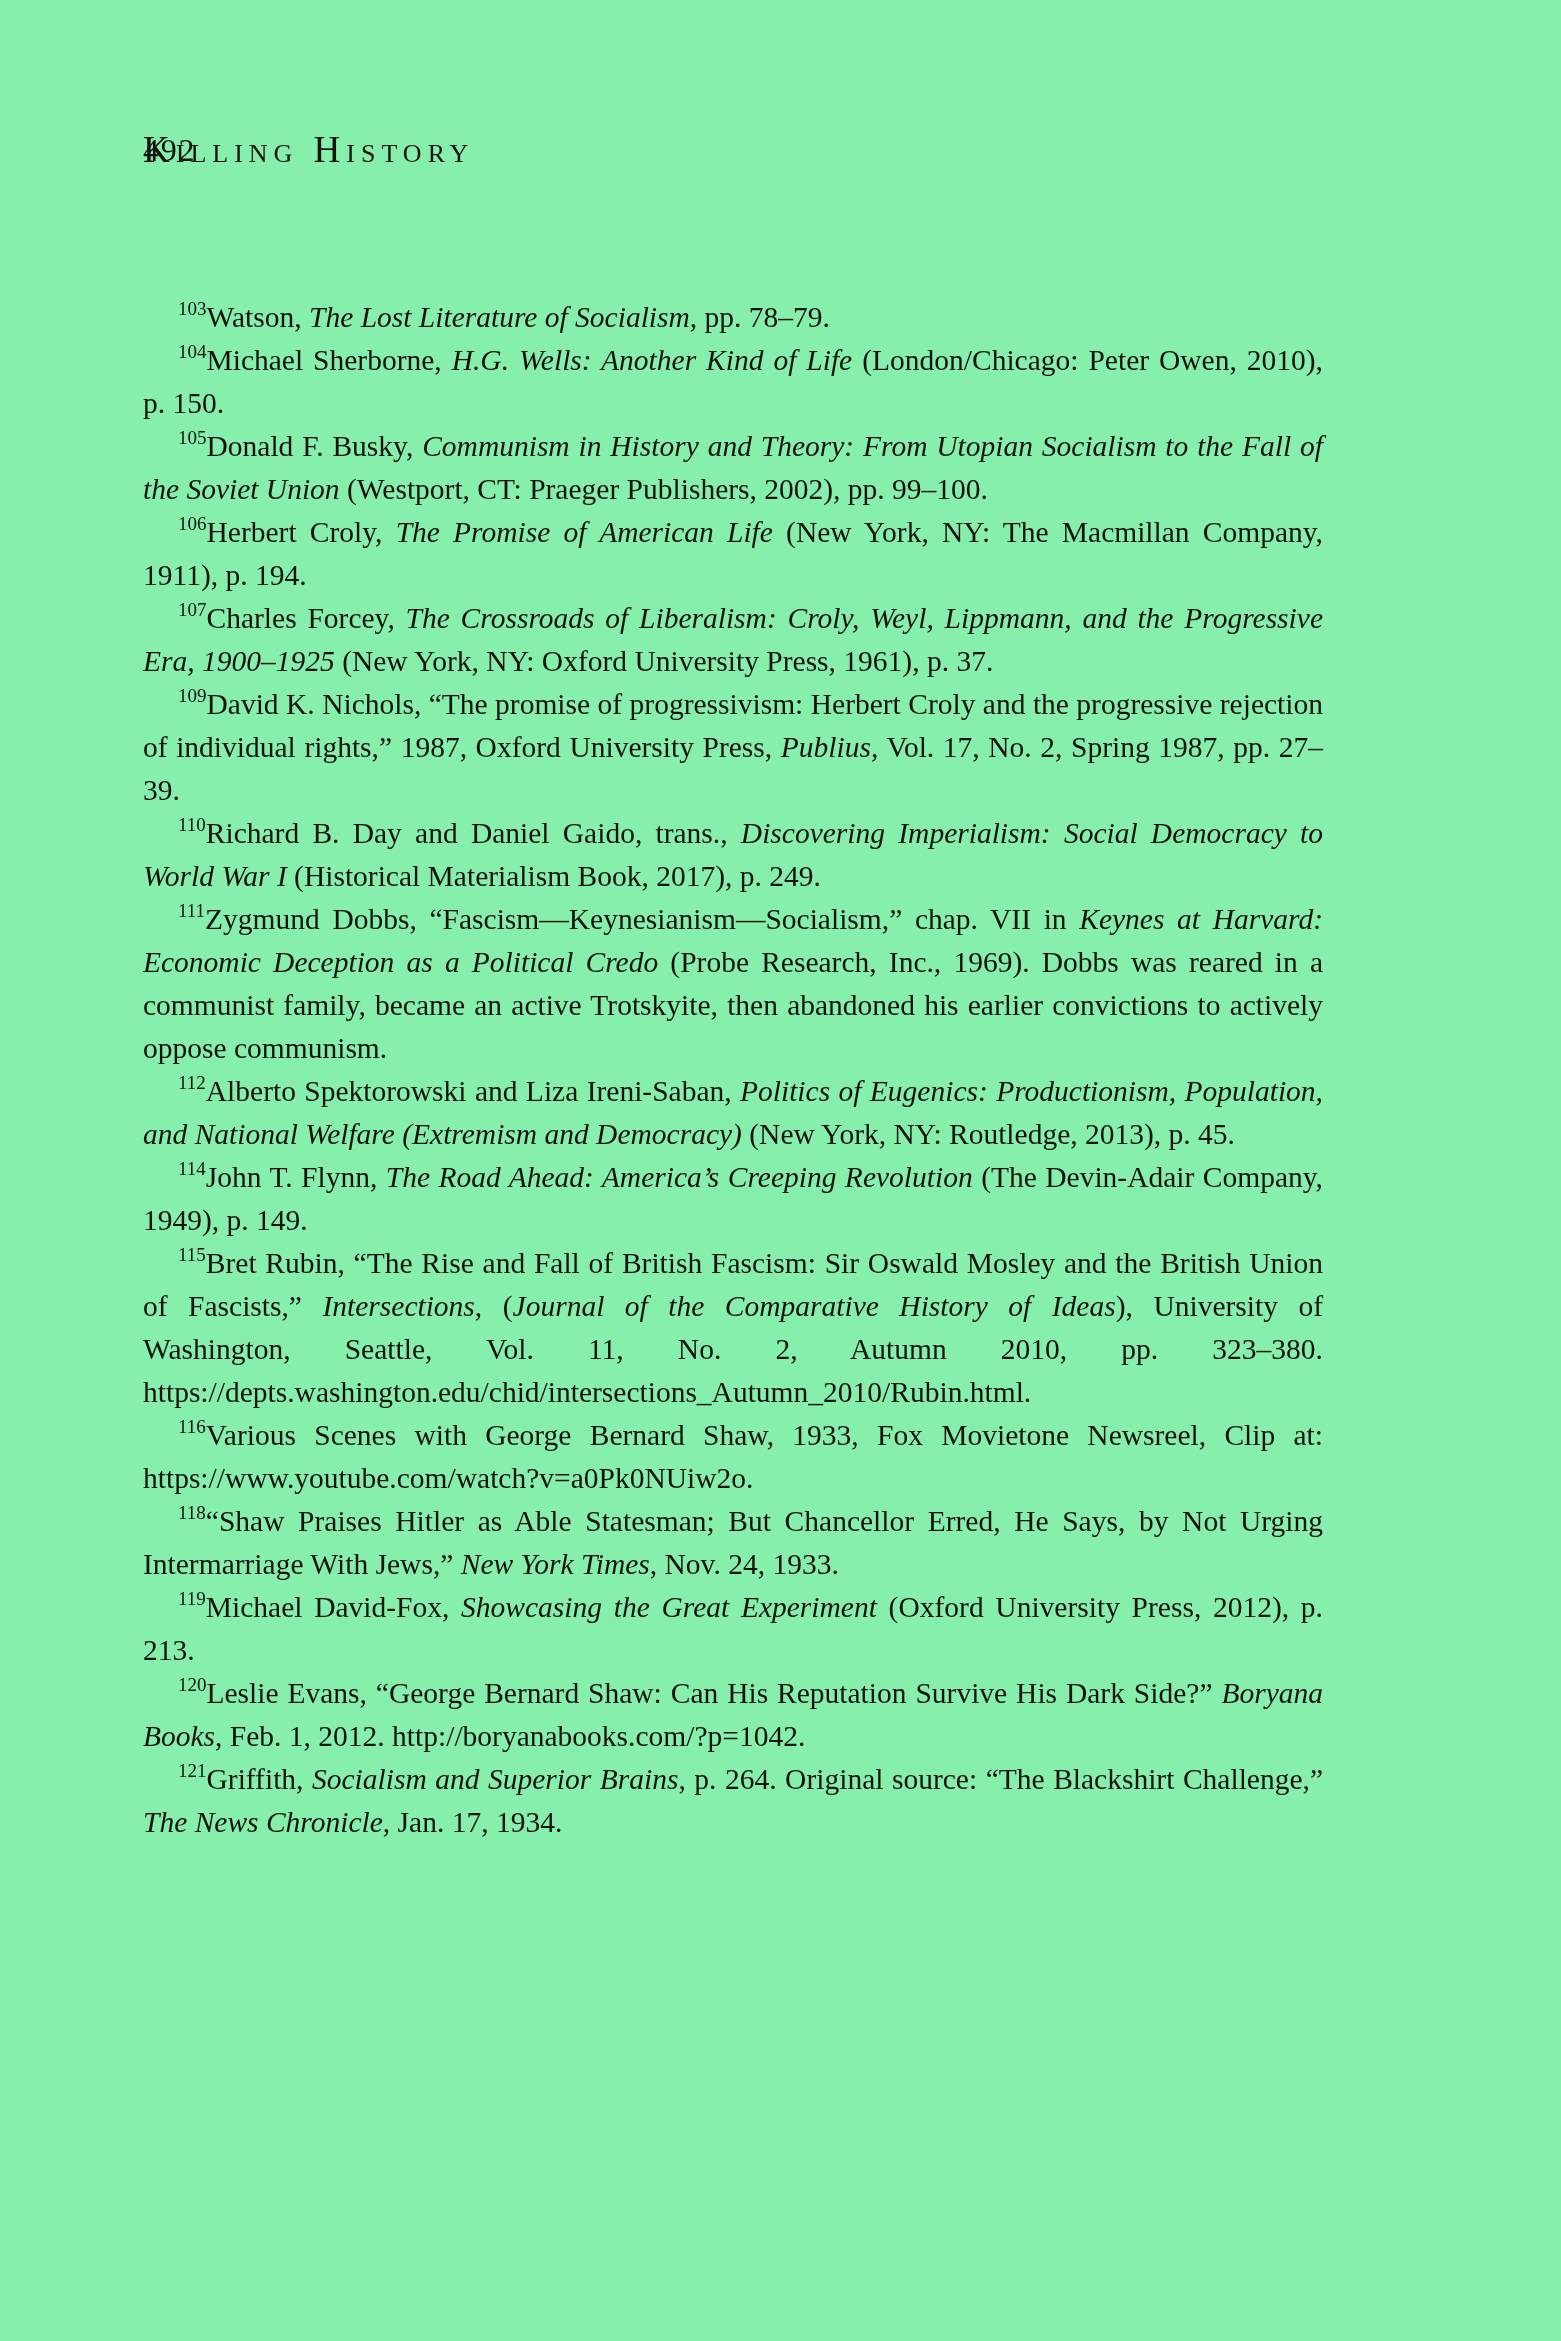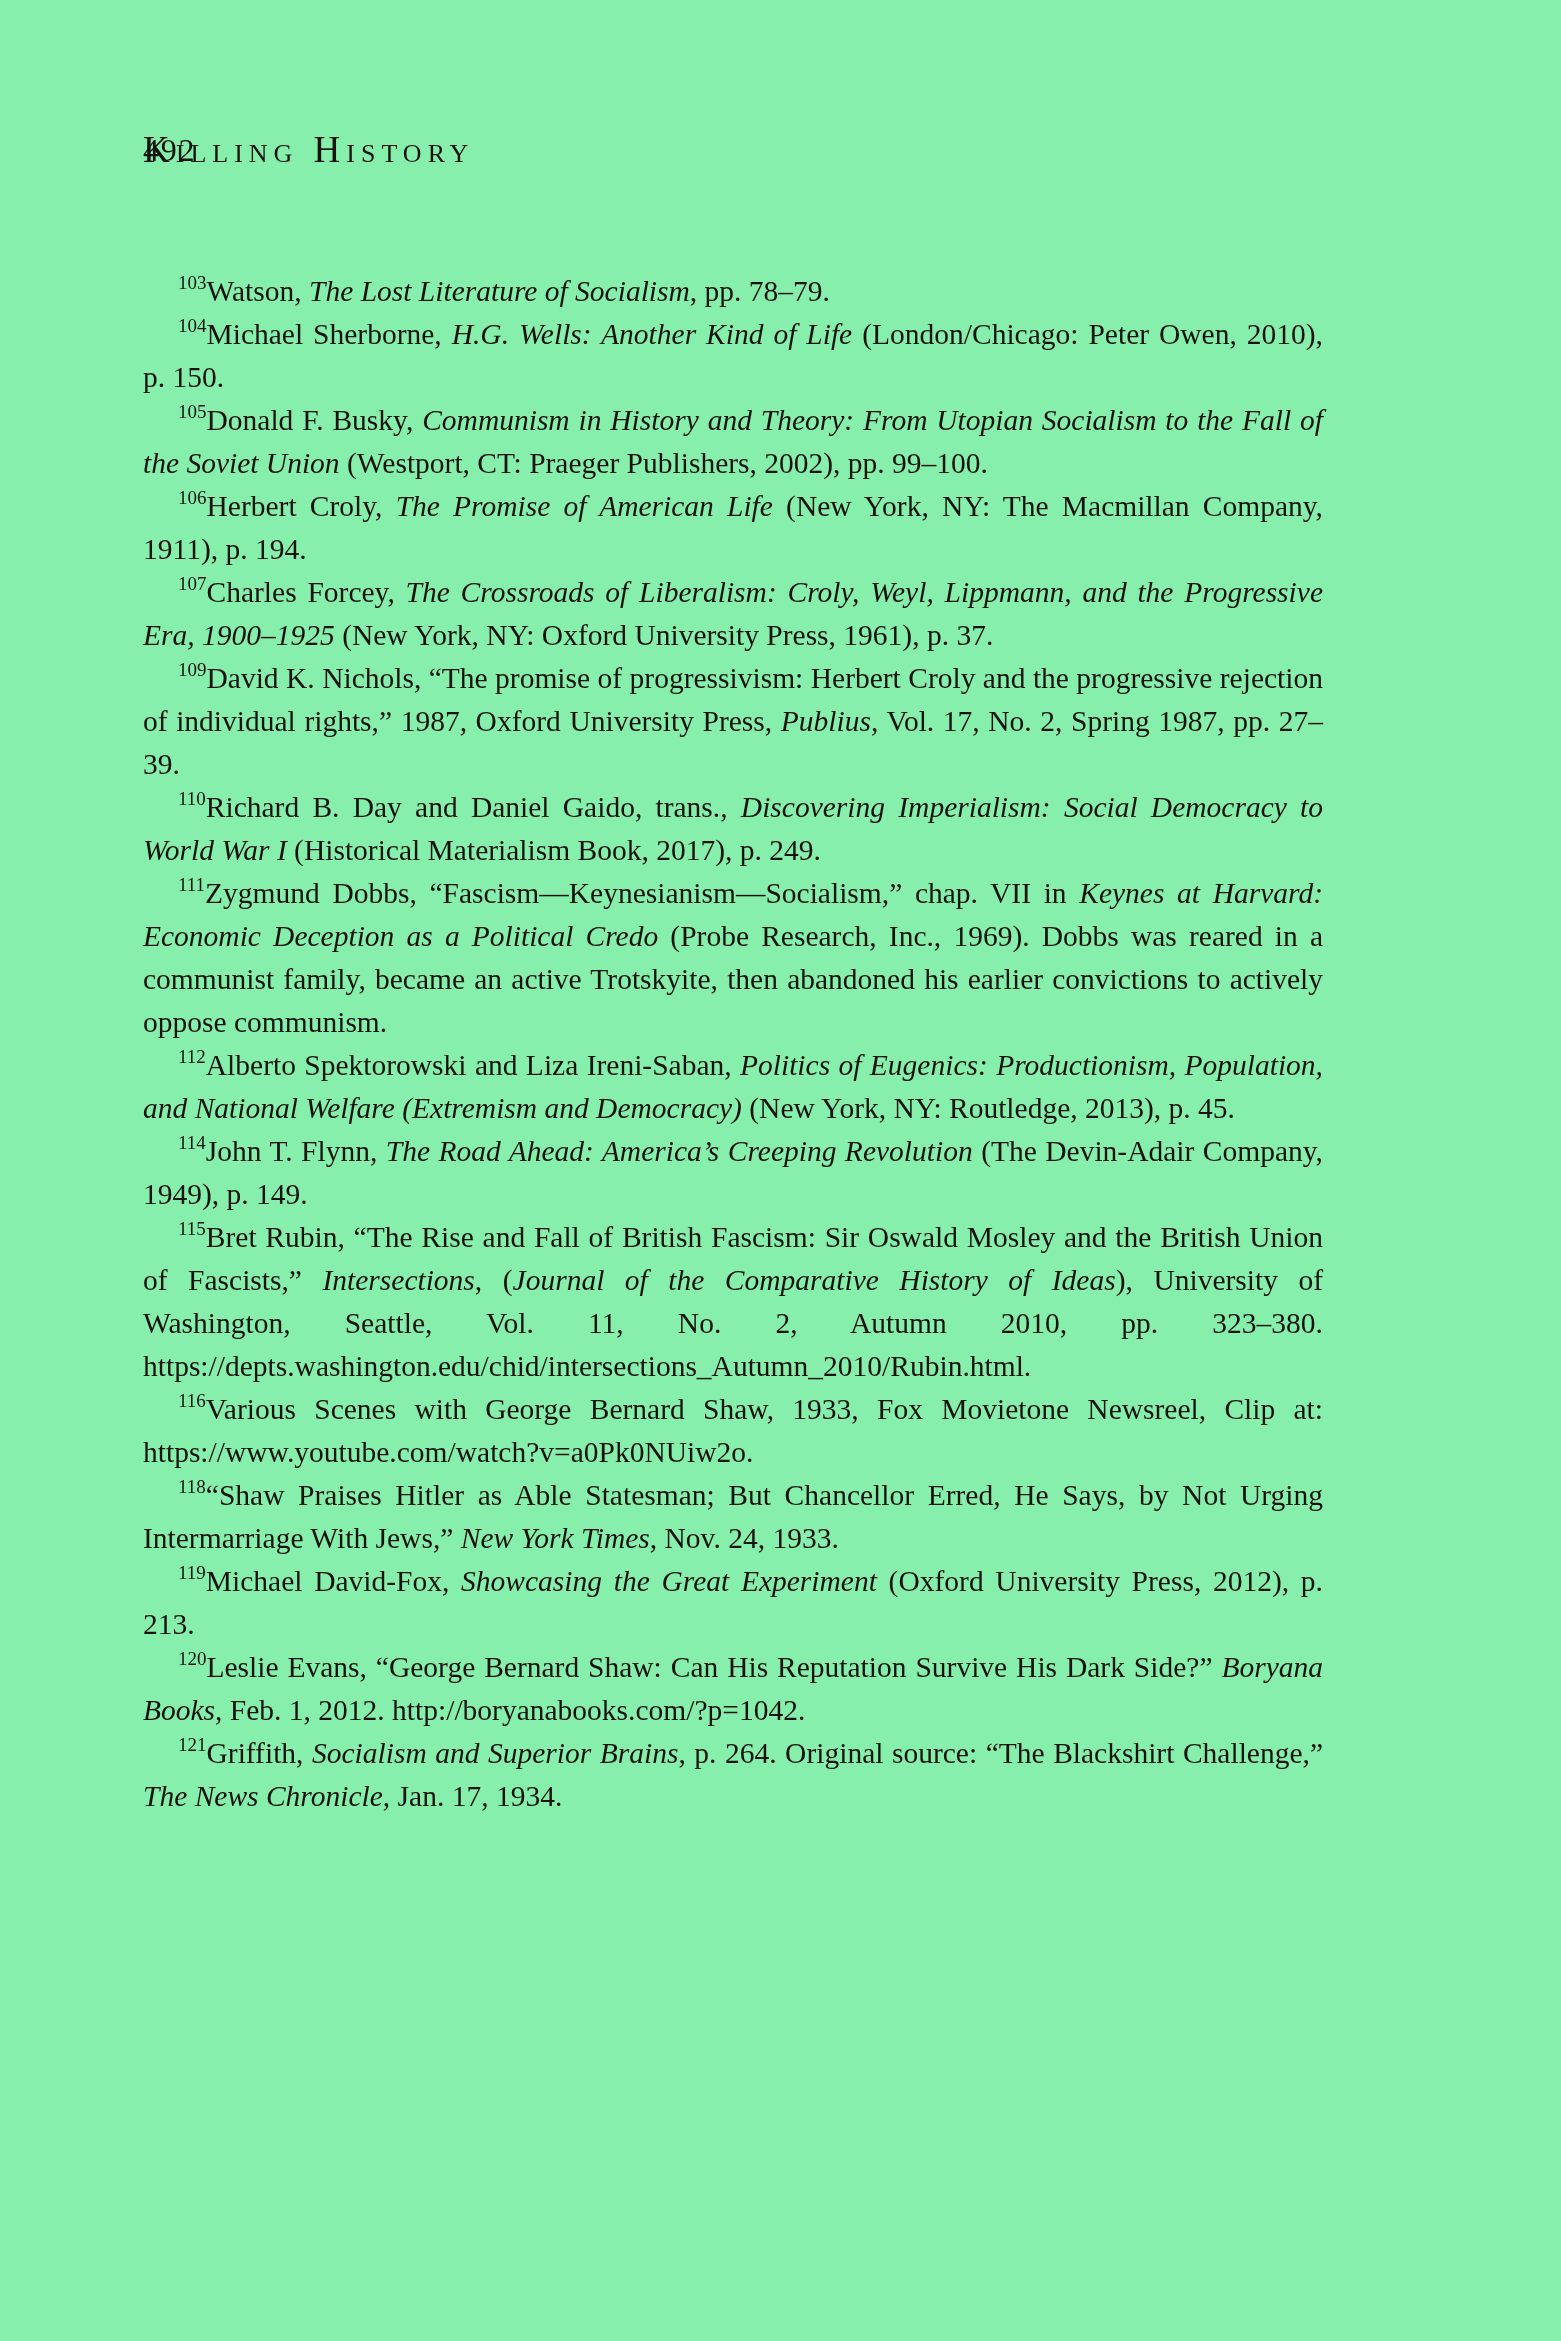--- a/index.html
+++ b/index.html
@@ -30,21 +30,21 @@
     top: 132px;
     font-size: 32px;
     letter-spacing: 1.7px;
   }
   .running-head {
     font-variant: small-caps;
     font-size: 37px;
     letter-spacing: 6px;
   }
   .notes {
-    margin: 88px 0 0 143px;
+    margin: 114px 0 0 143px;
     width: 1180px;
     font-size: 29.5px;
     line-height: 43px;
     text-align: justify;
   }
   .note {
     margin: 0;
     text-indent: 35px;
   }
   .fn-num {

